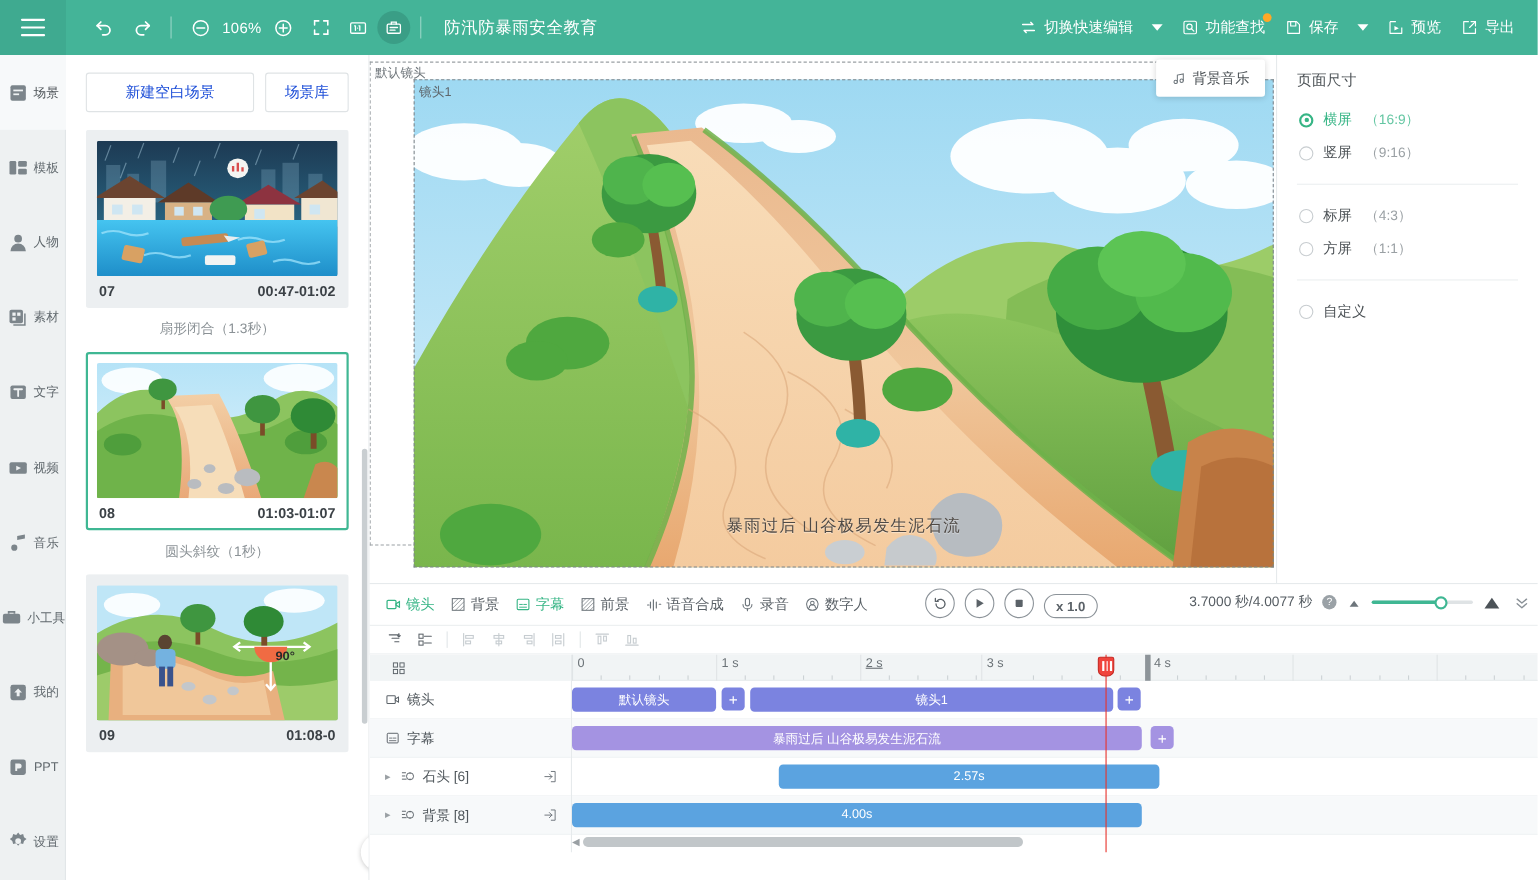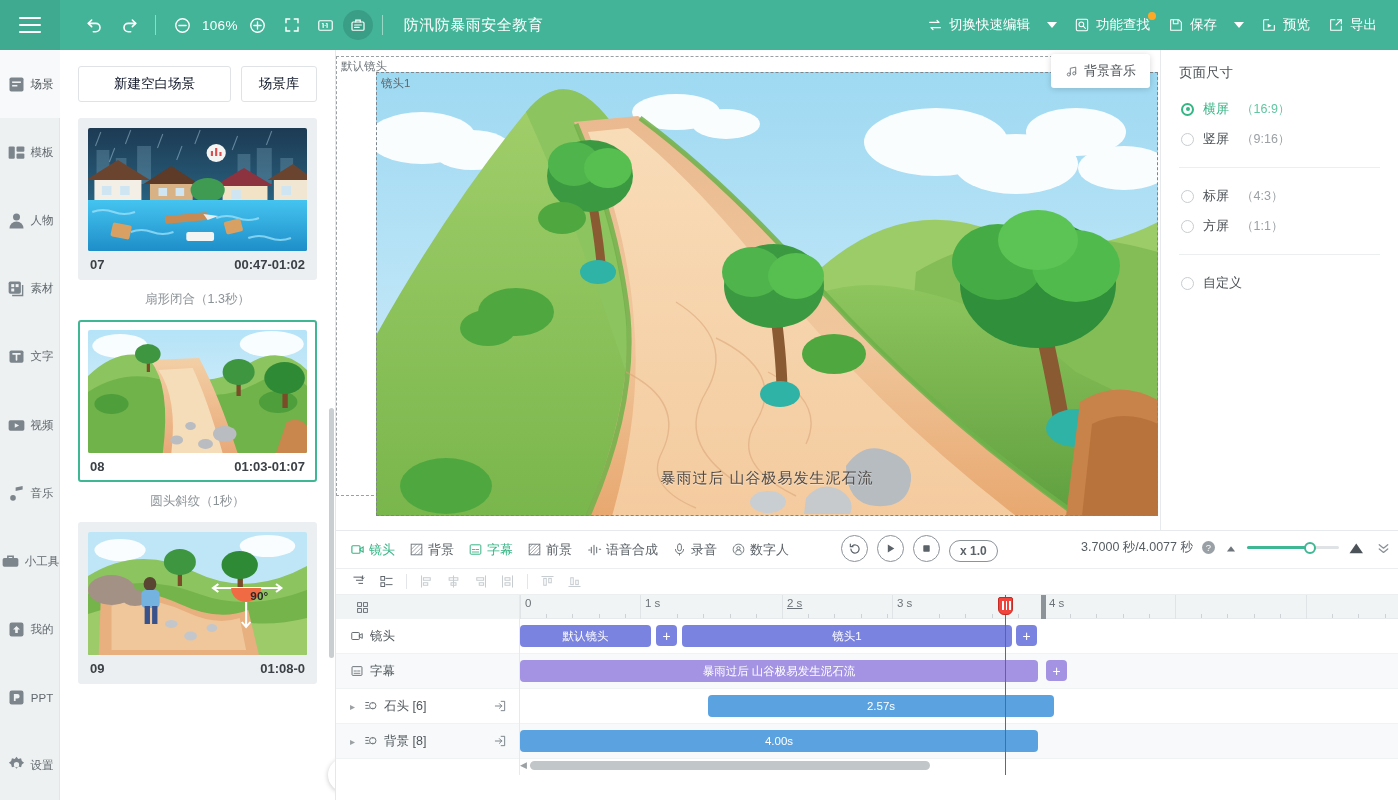--- a/index.html
+++ b/index.html
@@ -66,21 +66,21 @@
   .rail-spacer { flex: 1; }
 
   
   .scenes {
     position: absolute; top: 50px; left: 60px; width: 276px; height: 750px;
     background: #fff; border-right: 1px solid #e4e8ea; overflow: hidden;
   }
   .scene-actions { display: flex; gap: 10px; padding: 16px 18px 6px 18px; }
   .btn-outline {
     border: 1px solid #dfe3e5; background: #fff; border-radius: 3px; height: 36px;
-    font-size: 13.5px; color: #0f172a; cursor: pointer; display: flex;
+    font-size: 13.5px; color: #1d4ed8; cursor: pointer; display: flex;
     align-items: center; justify-content: center;
     font-family: "Liberation Sans", sans-serif;
   }
   .btn-new { flex: 1 1 auto; }
   .btn-lib { width: 76px; }
 
   .scene-list { padding: 10px 18px 0 18px; position: relative; }
   .scene-card { background: #eceff1; border-radius: 3px; padding: 8px 8px 4px 8px; border: 2px solid transparent; }
   .scene-card.selected { border-color: #3fb793; background: #fff; }
   .scene-thumb { width: 100%; height: 123px; border-radius: 2px; overflow: hidden; position: relative; }
@@ -1098,21 +1098,21 @@
                 <path d="M11 8 l4 4 -4 4"></path>
             </svg>
           </span>
         </div>
       </div>
 
       <div class="tl-tracks">
 
         <div class="ruler">
           <div class="ruler-seg" style="left:0px;width:131px;">0</div>
-          <div class="ruler-seg" style="left:120px;width:131px;">1 s</div>
+          <div class="ruler-seg" style="left:131px;width:131px;">1 s</div>
           <div class="ruler-seg" style="left:262px;width:131px;text-decoration:underline;">2 s</div>
           <div class="ruler-seg" style="left:372px;width:131px;">3 s</div>
           <div class="ruler-seg" style="left:524px;width:131px;">4 s</div>
           <div class="ruler-seg" style="left:655px;width:131px;"></div>
           <div class="ruler-seg" style="left:786px;width:92px;"></div>
           <div id="tickwrap">
               <span class="tick" style="left: 26.2px;"></span>
               <span class="tick" style="left: 52.4px;"></span>
               <span class="tick" style="left: 78.6px;"></span>
               <span class="tick" style="left: 104.8px;"></span>

